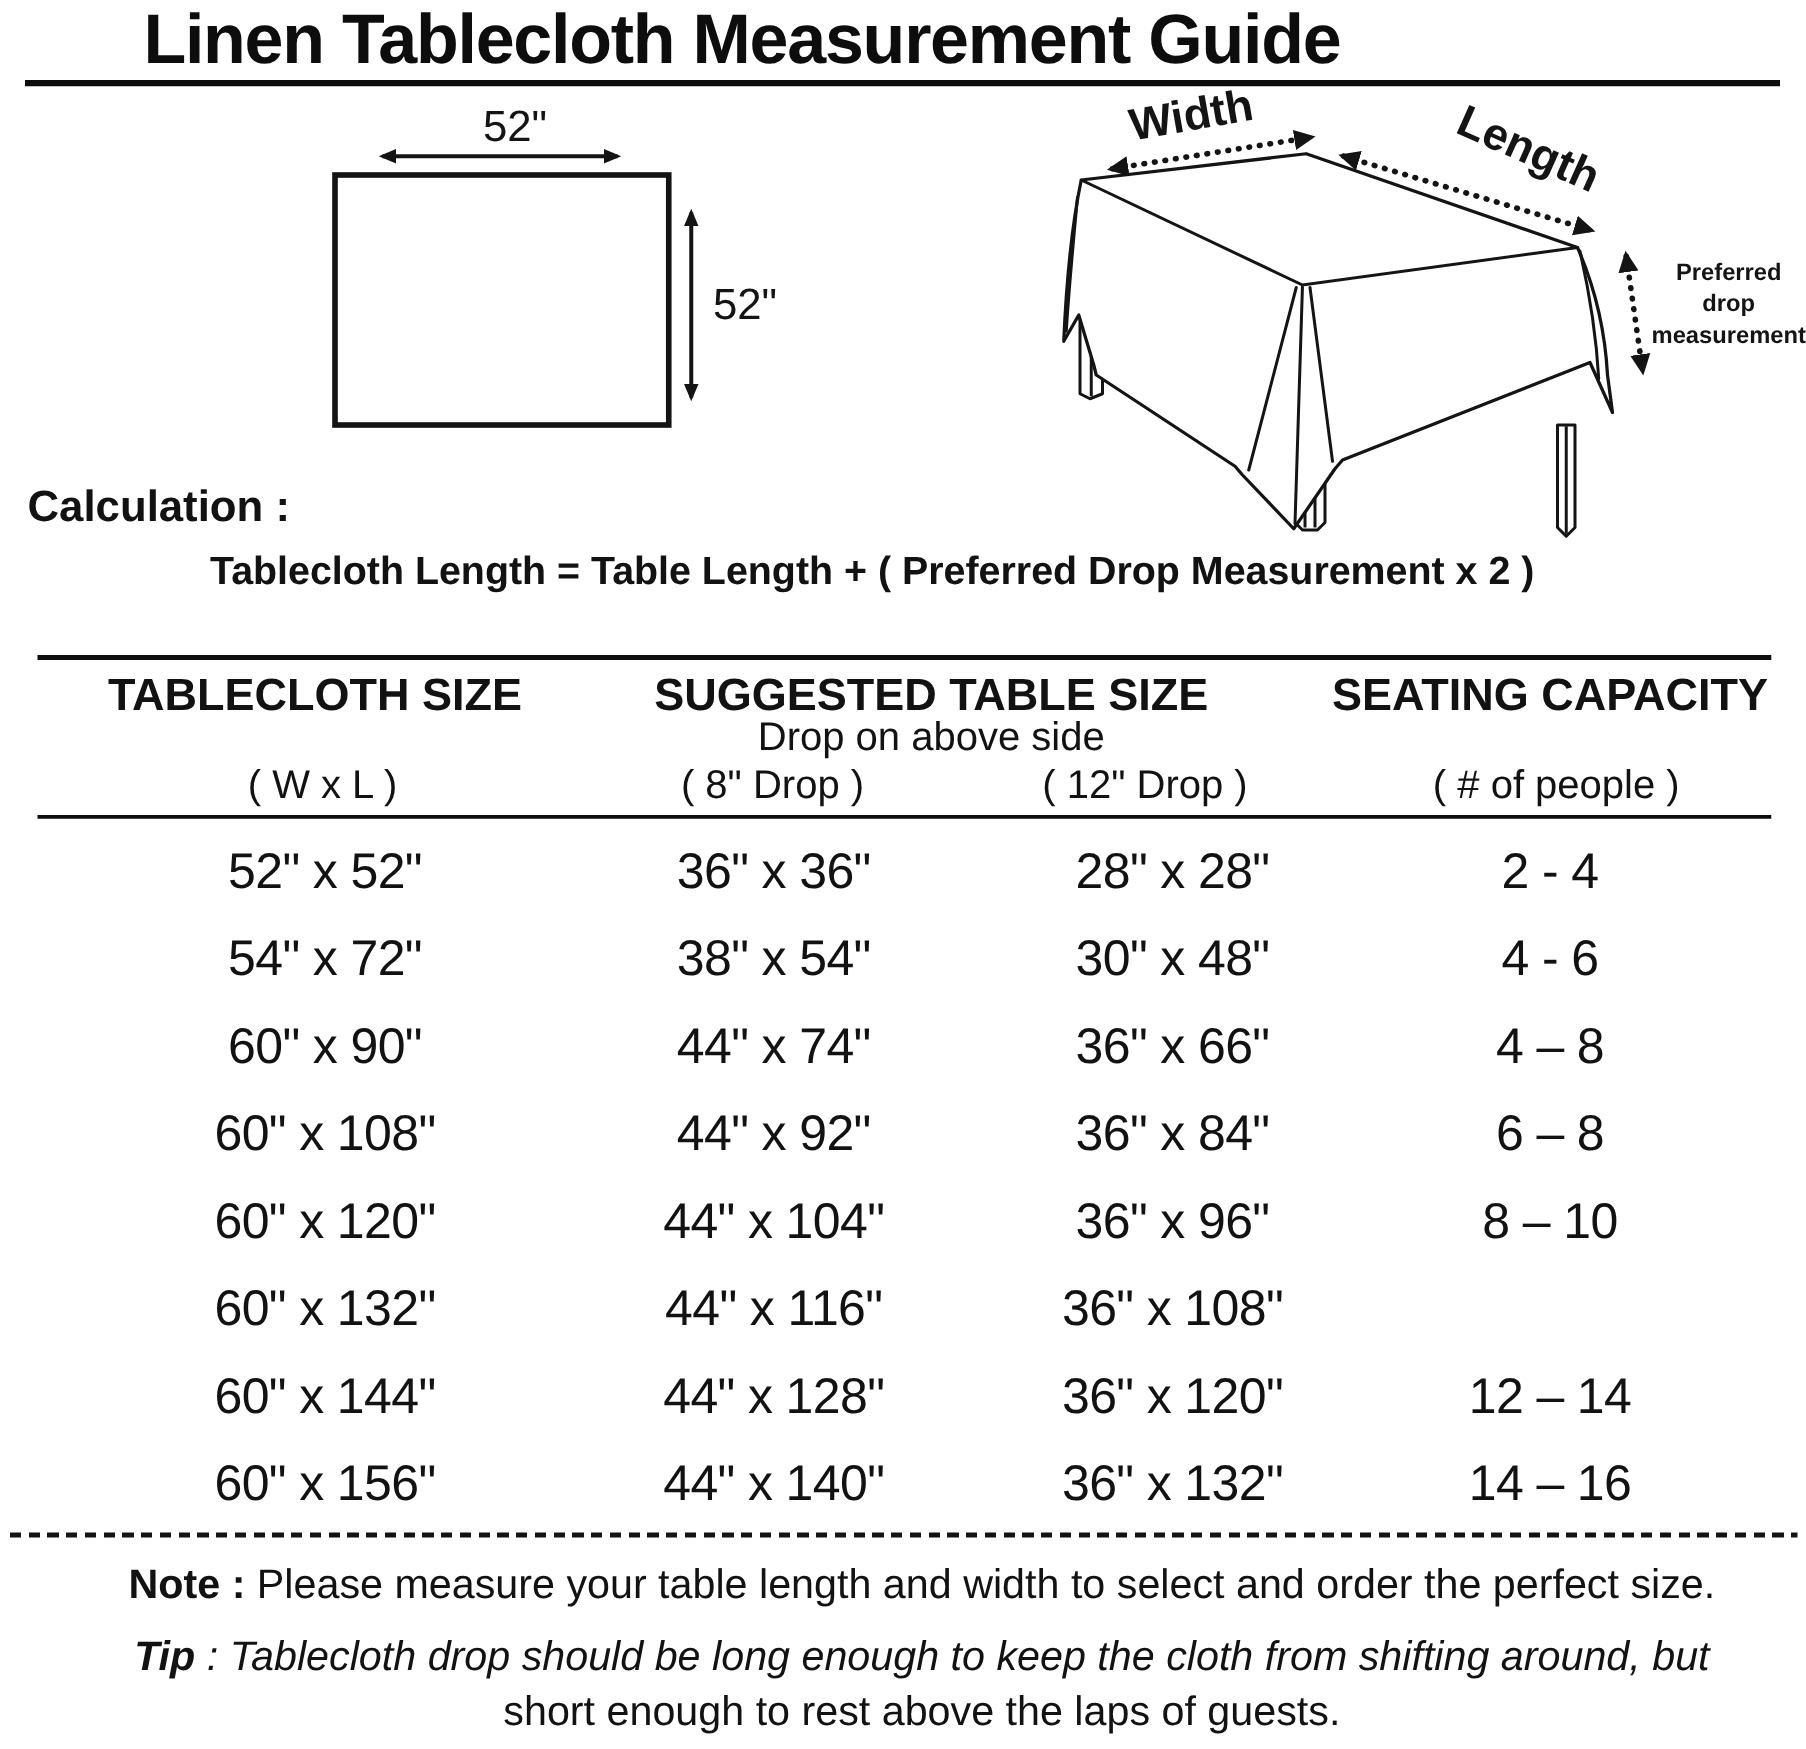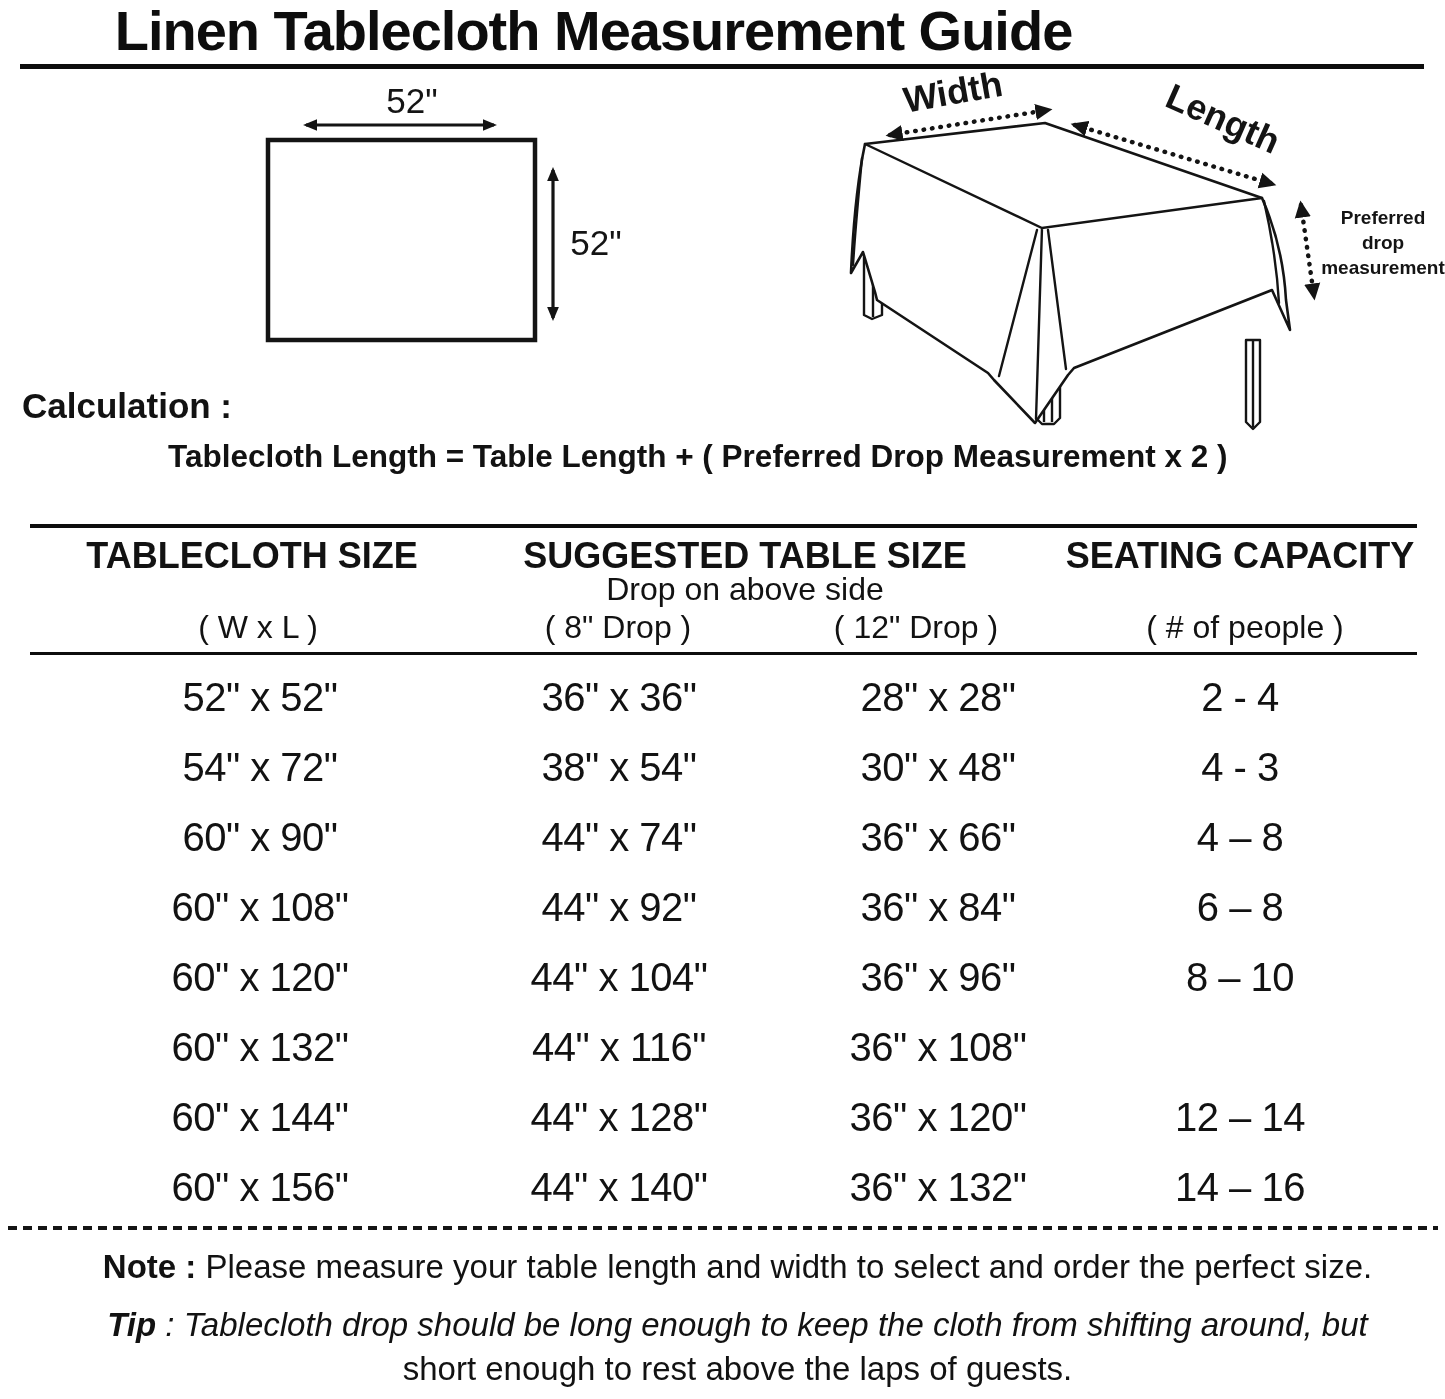--- a/index.html
+++ b/index.html
@@ -108,21 +108,21 @@
   <div class="row">
     <div class="cell c1">52" x 52"</div>
     <div class="cell c2">36" x 36"</div>
     <div class="cell c3">28" x 28"</div>
     <div class="cell c4">2 - 4</div>
   </div>
   <div class="row">
     <div class="cell c1">54" x 72"</div>
     <div class="cell c2">38" x 54"</div>
     <div class="cell c3">30" x 48"</div>
-    <div class="cell c4">4 - 3</div>
+    <div class="cell c4">4 - 6</div>
   </div>
   <div class="row">
     <div class="cell c1">60" x 90"</div>
     <div class="cell c2">44" x 74"</div>
     <div class="cell c3">36" x 66"</div>
     <div class="cell c4">4 – 8</div>
   </div>
   <div class="row">
     <div class="cell c1">60" x 108"</div>
     <div class="cell c2">44" x 92"</div>

